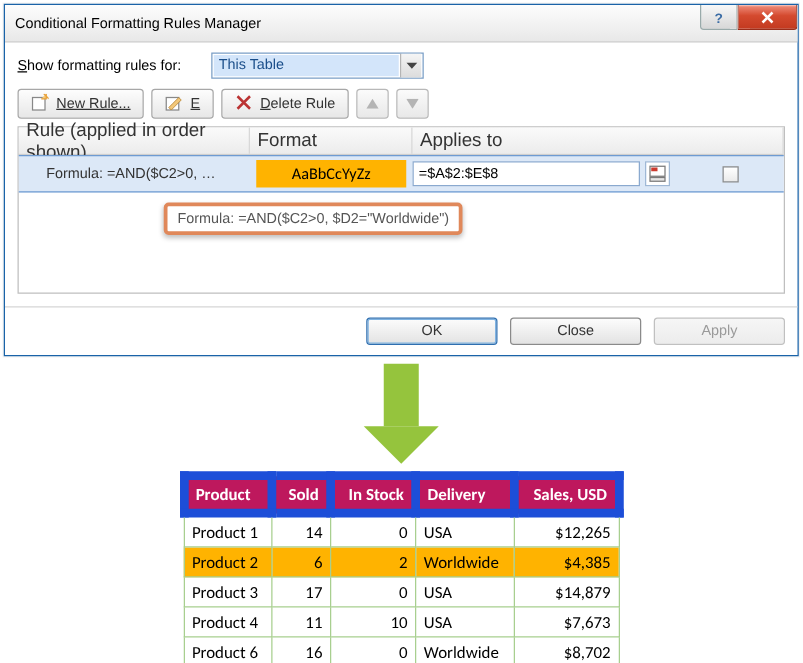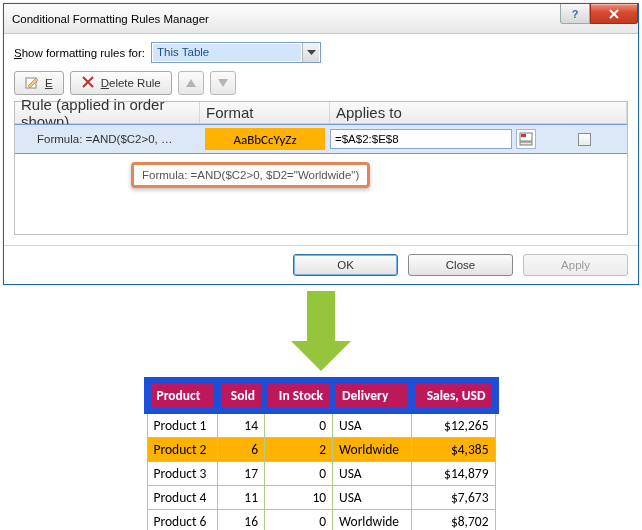--- a/index.html
+++ b/index.html
@@ -49,21 +49,21 @@
     border-top:none;
     border-bottom-right-radius:3px;
     width:48px;
     font-weight:bold;
     box-shadow: inset 0 1px 0 rgba(255,255,255,.4);
   }
   .winbtn svg { display:block; }
 
   .dlgbody { padding: 8px 10px 10px 10px; }
 
-  .row-show { display:flex; align-items:center; gap:6px; margin-bottom:8px; }
+  .row-show { display:flex; align-items:center; gap:24px; margin-bottom:8px; }
   .row-show .lbl { }
   .row-show .lbl u { text-decoration: underline; }
   .select-wrap {
     display:inline-flex; align-items:center;
     border:1px solid #7a9ec6; height:21px; width:170px;
     background:#fff;
   }
   .select-wrap .val { flex:1; padding:0 4px; color:#1a4e8a; background:#d3e5fa; margin:1px; height:17px; line-height:17px; }
   .select-wrap .dd {
     width:17px; height:19px; margin-right:1px;
@@ -222,20 +222,30 @@
         <span class="val">This Table</span>
         <span class="dd">
           <svg width="9" height="6" viewBox="0 0 9 6">
                 <path d="M0 0 L4.5 5 L9 0 Z" fill="#444"></path>
               </svg>
         </span>
       </div>
     </div>
 
     <div class="toolbar">
+      <div class="tbtn">
+        <span>
+          <svg viewBox="0 0 14 14">
+                <rect x="1" y="3" width="10" height="10" fill="#fff" stroke="#888"></rect>
+                <path d="M10 0 L14 4 M12 0 V4 H8" stroke="#e8a13a" fill="#f7c873"></path>
+                <circle cx="12" cy="2" r="0"></circle>
+              </svg>
+        </span>
+        <span style="text-decoration:underline">New Rule...</span>
+      </div>
       <div class="tbtn">
         <span>
           <svg viewBox="0 0 14 14">
                 <rect x="1" y="3" width="10" height="10" fill="#fff" stroke="#888"></rect>
                 <path d="M3 11 L6 8 L11 3 L13 5 L8 10 L5 13 Z" fill="#f2c779" stroke="#b07b2a" stroke-width="0.6"></path>
               </svg>
         </span>
         <span><u>E</u><span></span></span>
 
       </div>

